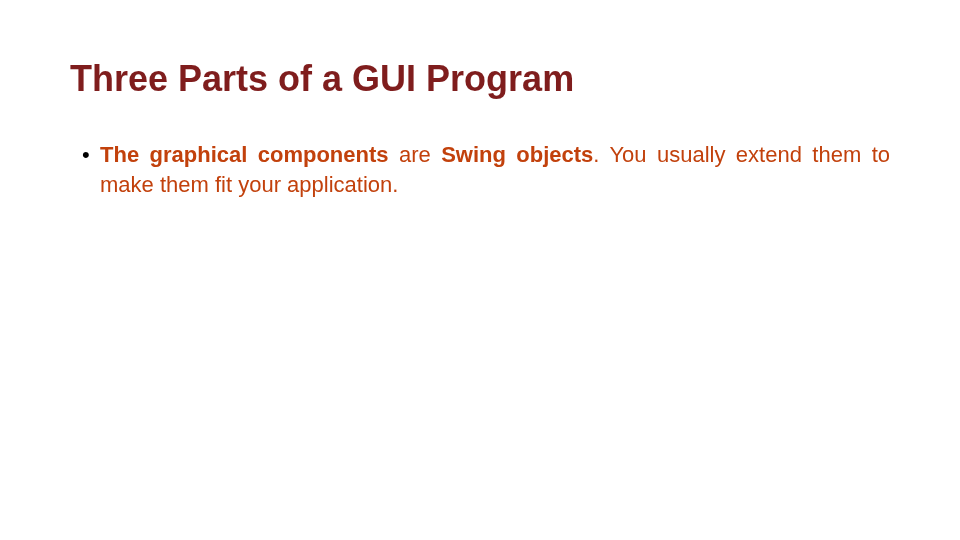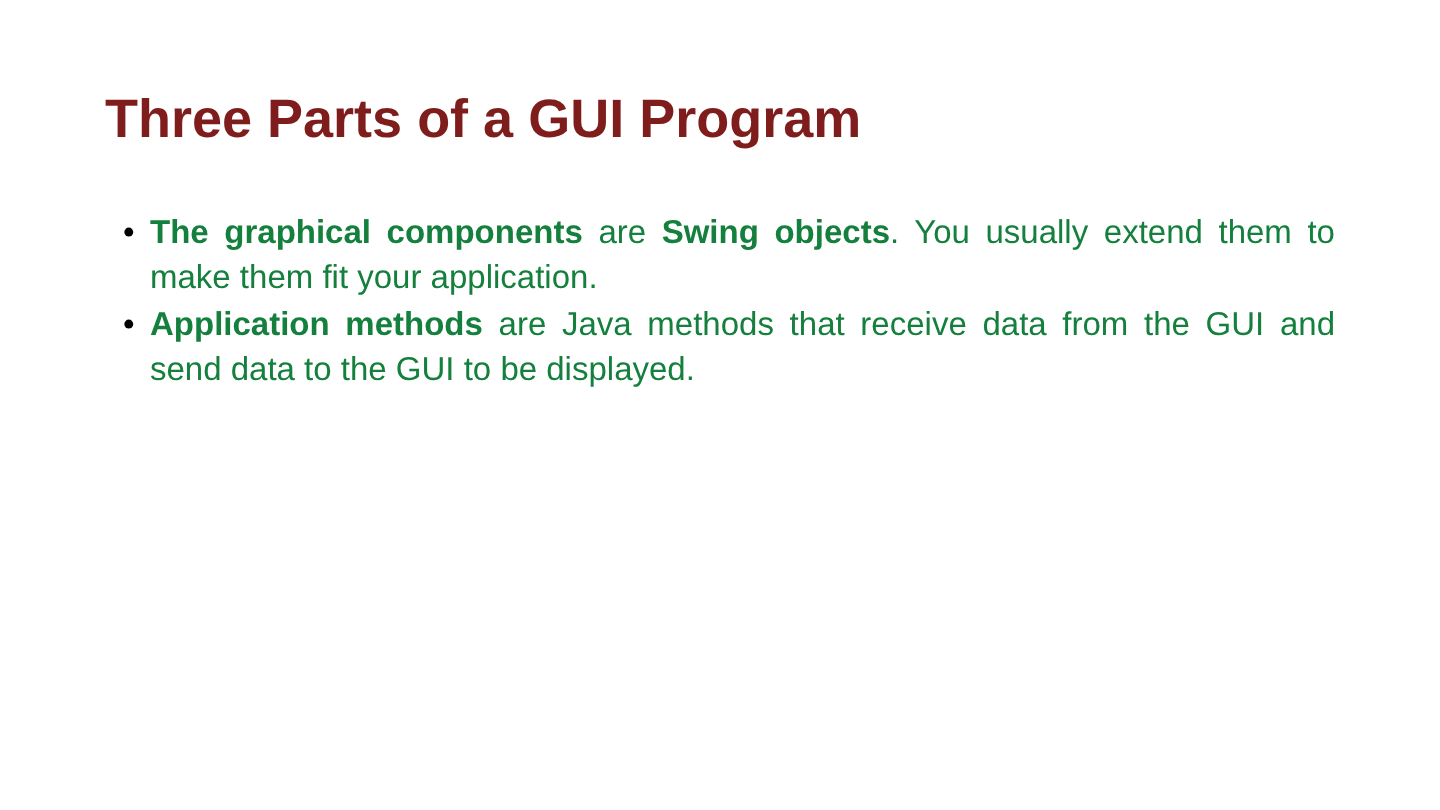--- a/index.html
+++ b/index.html
@@ -17,21 +17,21 @@
       font-weight: 700;
       margin-bottom: 40px;
     }
     ul.bullets {
       list-style: none;
       padding-left: 12px;
     }
     ul.bullets li {
       font-size: 22px;
       line-height: 1.35;
-      color: #15803d;
+      color: #c2410c;
       text-align: justify;
       text-justify: inter-word;
       position: relative;
       padding-left: 18px;
       margin-bottom: 2px;
     }
     ul.bullets li::before {
       content: "•";
       position: absolute;
       left: 0;
@@ -43,16 +43,13 @@
   </style>
 </head>
 <body>
 
 <h1 class="title">Three Parts of a GUI Program</h1>
 
 <ul class="bullets">
   <li>
     <span class="b">The graphical components</span><span> are </span><span class="b">Swing objects</span><span>. You usually extend them to make them fit your application.</span>
   </li>
-  <li>
-    <span class="b">Application methods</span><span> are Java methods that receive data from the GUI and send data to the GUI to be displayed.</span>
-  </li>
 </ul>
 
 </body></html>

